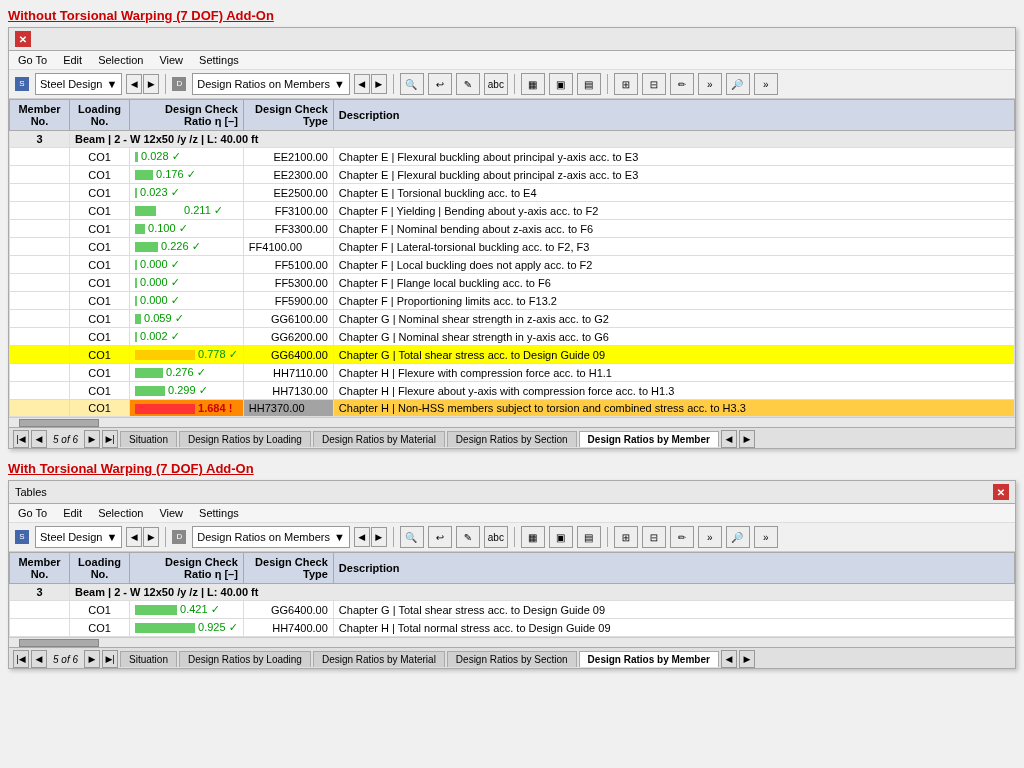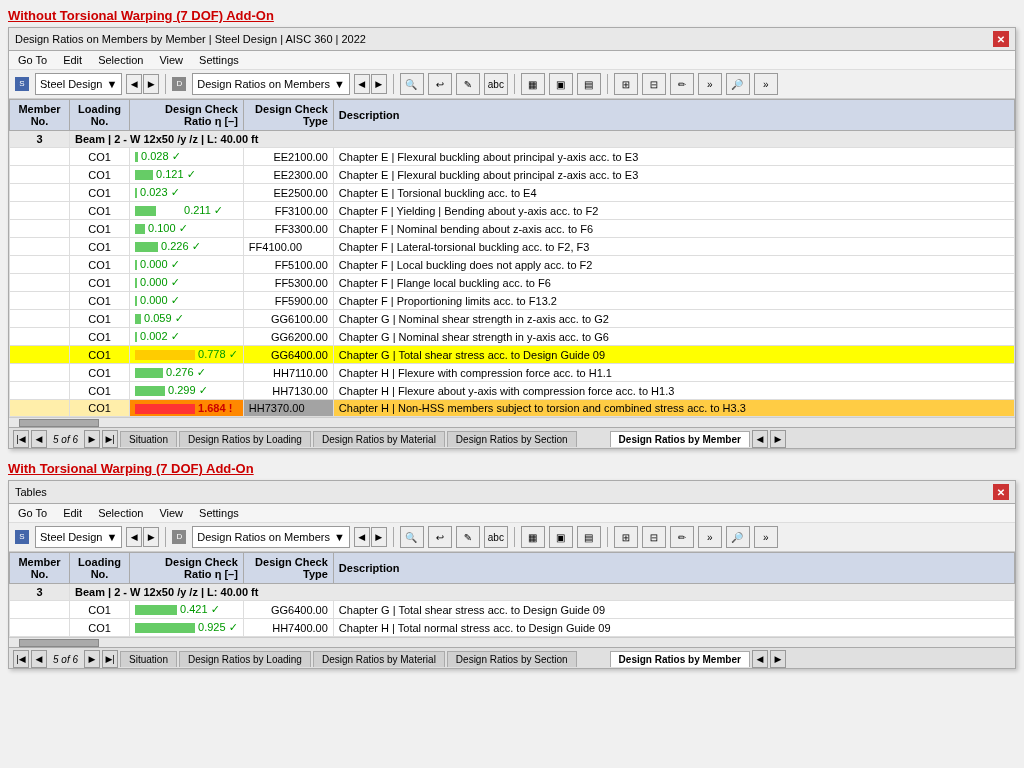--- a/index.html
+++ b/index.html
@@ -162,21 +162,20 @@
       border: 1px solid #aaa;
       border-bottom: none;
       background: #d0d0d0;
       cursor: pointer;
       font-size: 10px;
       white-space: nowrap;
     }
     .tab.active {
       background: #ffffff;
       font-weight: bold;
-      margin-left: 31px;
     }
     .page-info {
       font-size: 10px;
       padding: 2px 4px;
       white-space: nowrap;
       font-style: italic;
     }
     .scrollbar-area {
       height: 10px;
       background: #e8e8e8;
@@ -216,21 +215,20 @@
     }
   </style>
 </head>
 <body>
 
 <div class="section-title">Without Torsional Warping (7 DOF) Add-On</div>
 
 <div class="window">
 
   <div class="window-titlebar">
-    <span>Design Ratios on Members by Member | Steel Design | AISC 360 | 2022</span>
     <button class="window-close">✕</button>
   </div>
 
   <div class="menubar">
     <span>Go To</span>
     <span>Edit</span>
     <span>Selection</span>
     <span>View</span>
     <span>Settings</span>
   </div>
@@ -292,21 +290,21 @@
           <tr>
             <td style="text-align: center;"></td>
             <td style="text-align: center;">CO1</td>
             <td style="text-align: left; white-space: nowrap;"><span style="display: inline-block; height: 10px; vertical-align: middle; width: 3px; background: rgb(102, 204, 102); min-width: 2px;"></span><span style="color: rgb(0, 153, 0);"> 0.028 ✓</span></td>
             <td style="text-align: right;">ΕΕ2100.00</td>
             <td>Chapter E | Flexural buckling about principal y-axis acc. to E3</td>
           </tr>
           <tr>
             <td style="text-align: center;"></td>
             <td style="text-align: center;">CO1</td>
-            <td style="text-align: left; white-space: nowrap;"><span style="display: inline-block; height: 10px; vertical-align: middle; width: 18px; background: rgb(102, 204, 102); min-width: 2px;"></span><span style="color: rgb(0, 153, 0);"> 0.121 ✓</span></td>
+            <td style="text-align: left; white-space: nowrap;"><span style="display: inline-block; height: 10px; vertical-align: middle; width: 18px; background: rgb(102, 204, 102); min-width: 2px;"></span><span style="color: rgb(0, 153, 0);"> 0.176 ✓</span></td>
             <td style="text-align: right;">ΕΕ2300.00</td>
             <td>Chapter E | Flexural buckling about principal z-axis acc. to E3</td>
           </tr>
           <tr>
             <td style="text-align: center;"></td>
             <td style="text-align: center;">CO1</td>
             <td style="text-align: left; white-space: nowrap;"><span style="display: inline-block; height: 10px; vertical-align: middle; width: 2px; background: rgb(102, 204, 102); min-width: 2px;"></span><span style="color: rgb(0, 153, 0);"> 0.023 ✓</span></td>
             <td style="text-align: right;">ΕΕ2500.00</td>
             <td>Chapter E | Torsional buckling acc. to E4</td>
           </tr>

